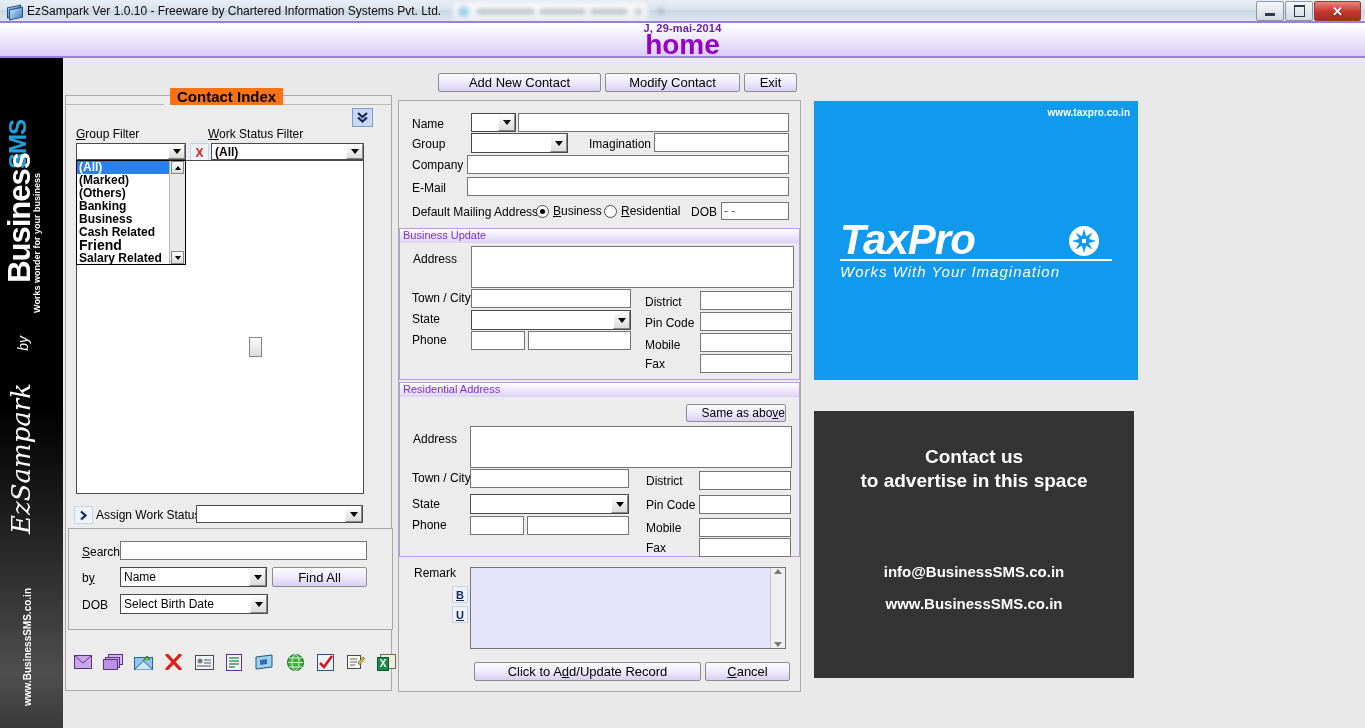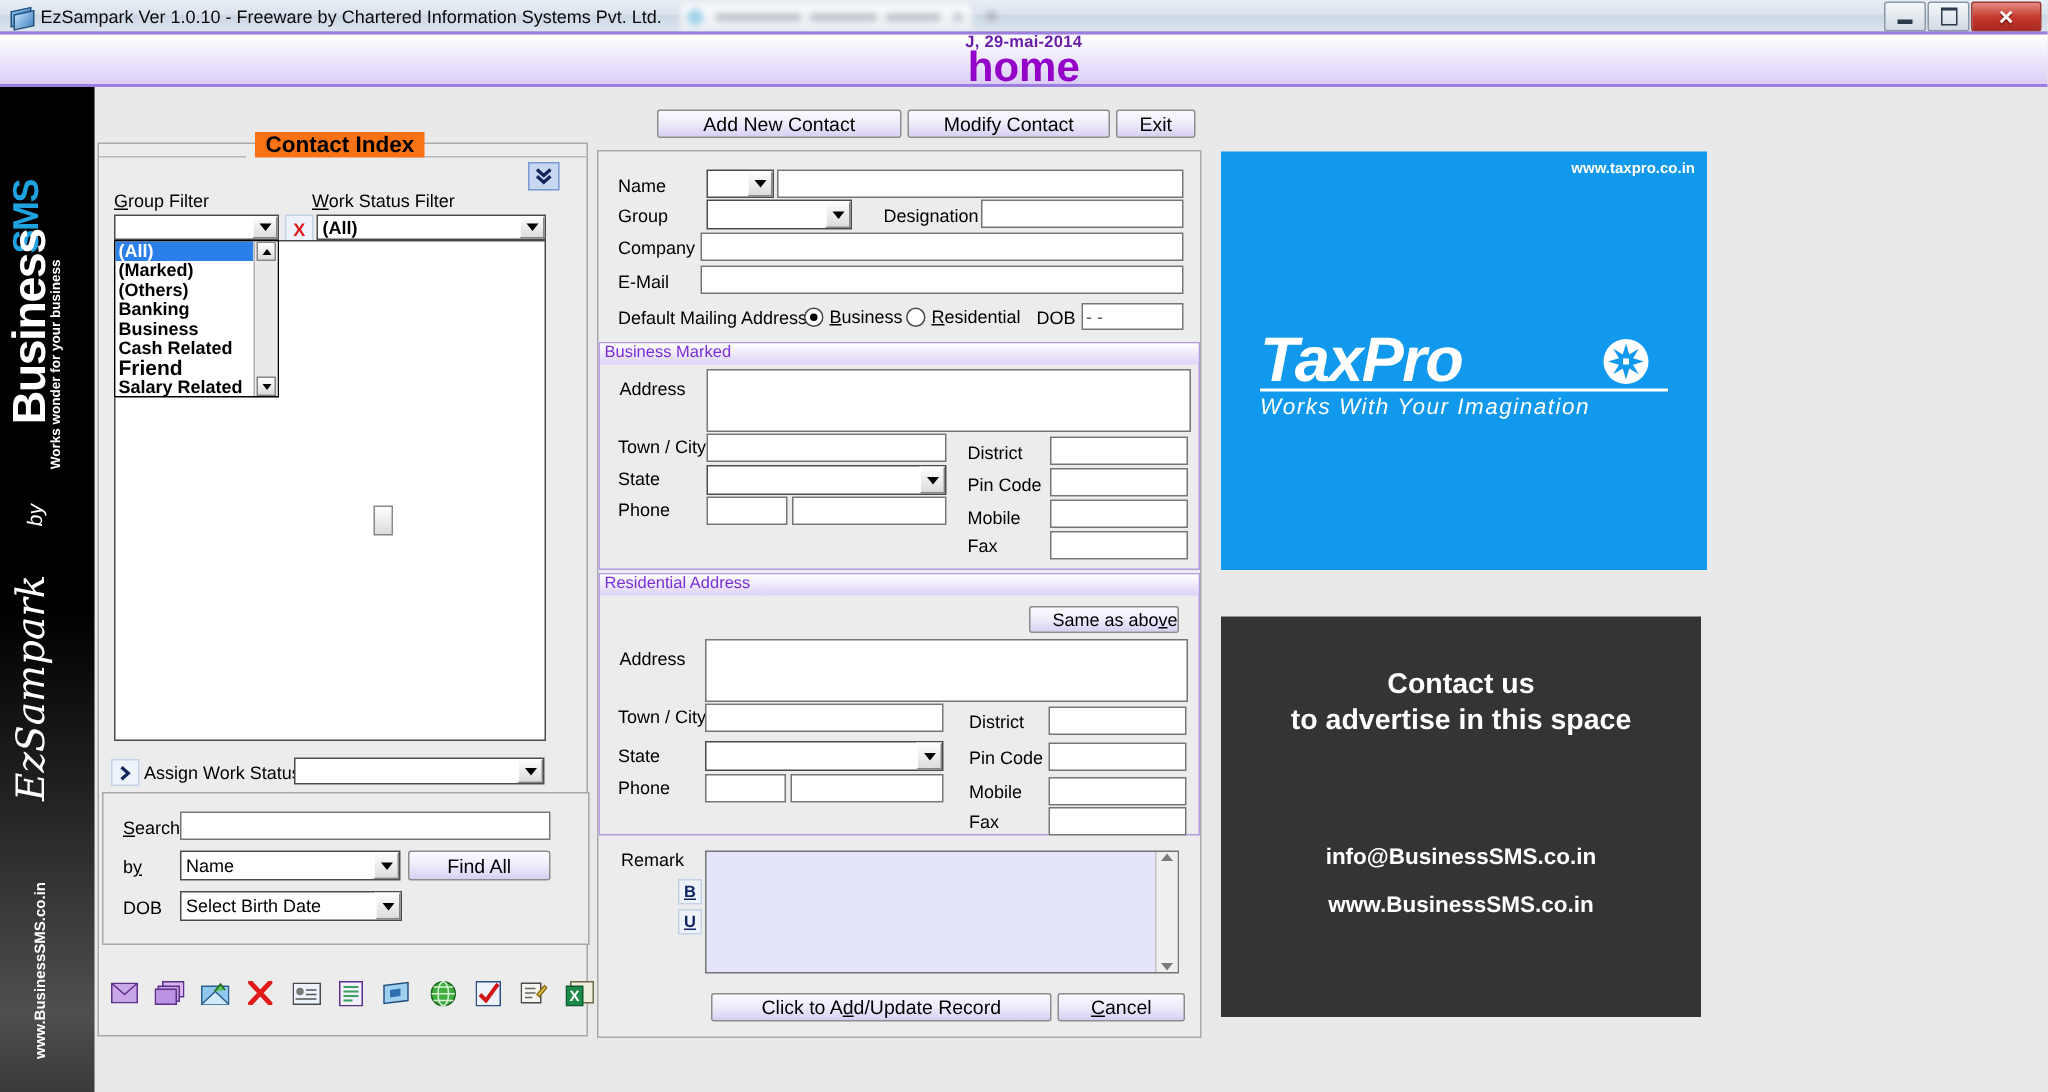--- a/index.html
+++ b/index.html
@@ -336,21 +336,21 @@
 </div>
 <input class="tf" style="position: absolute; left: 518px; top: 113px; width: 271px; height: 19px;" value="">
 
 <div class="lbl" style="position:absolute;left:412px;top:137px;">Group</div>
 <div class="combo" style="position:absolute;left:471px;top:133px;width:97px;height:20px;">
   <span class="ctext"></span>
   <span class="carrow">
       <i></i>
     </span>
 </div>
-<div class="lbl" style="position:absolute;left:589px;top:137px;">Designation</div>
+<div class="lbl" style="position:absolute;left:589px;top:137px;">Imagination</div>
 <input class="tf" style="position: absolute; left: 654px; top: 133px; width: 135px; height: 19px;" value="">
 
 <div class="lbl" style="position:absolute;left:412px;top:158px;">Company</div>
 <input class="tf" style="position: absolute; left: 467px; top: 155px; width: 322px; height: 19px;" value="">
 
 <div class="lbl" style="position:absolute;left:412px;top:181px;">E-Mail</div>
 <input class="tf" style="position: absolute; left: 467px; top: 177px; width: 322px; height: 19px;" value="">
 
 <div class="lbl" style="position:absolute;left:412px;top:205px;">Default Mailing Address</div>
 <div style="position:absolute;left:536px;top:204px;display:flex;align-items:center;">
@@ -361,21 +361,21 @@
 </div>
 <div style="position:absolute;left:604px;top:204px;display:flex;align-items:center;">
   <span style="width:11px;height:11px;border-radius:50%;border:1px solid #4a4a4a;background:#fff;display:block;"></span>
   <span class="lbl" style="margin-left:4px;"><span class="ul">R</span>esidential</span>
 </div>
 <div class="lbl" style="position:absolute;left:691px;top:205px;">DOB</div>
 <div class="tf" style="position:absolute;left:721px;top:202px;width:68px;height:18px;line-height:17px;color:#555;">- -</div>
 
 <div style="position:absolute;left:399px;top:228px;width:401px;height:152px;border:1px solid #b39ce0;box-sizing:border-box;background:#ececec;"></div>
 <div style="position:absolute;left:400px;top:229px;width:399px;height:14px;background:linear-gradient(to bottom,#ffffff,#ddd2f7);"></div>
-<div style="position:absolute;left:403px;top:229px;font-size:11px;color:#7a2fd6;">Business Marked</div>
+<div style="position:absolute;left:403px;top:229px;font-size:11px;color:#7a2fd6;">Business Update</div>
 
 <div class="lbl" style="position:absolute;left:413px;top:252px;">Address</div>
 <textarea class="tf" style="position: absolute; left: 471px; top: 246px; width: 323px; height: 42px; resize: none;"></textarea>
 <div class="lbl" style="position:absolute;left:412px;top:291px;">Town / City</div>
 <input class="tf" style="position: absolute; left: 471px; top: 289px; width: 160px; height: 19px;">
 <div class="lbl" style="position:absolute;left:645px;top:295px;">District</div>
 <input class="tf" style="position: absolute; left: 700px; top: 291px; width: 92px; height: 19px;">
 <div class="lbl" style="position:absolute;left:412px;top:312px;">State</div>
 <div class="combo" style="position:absolute;left:471px;top:310px;width:160px;height:20px;">
   <span class="ctext"></span>

